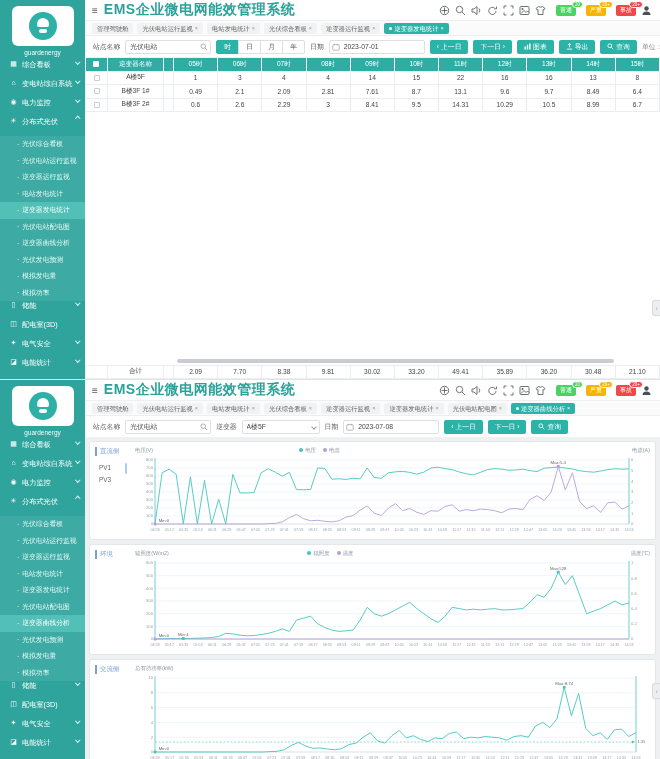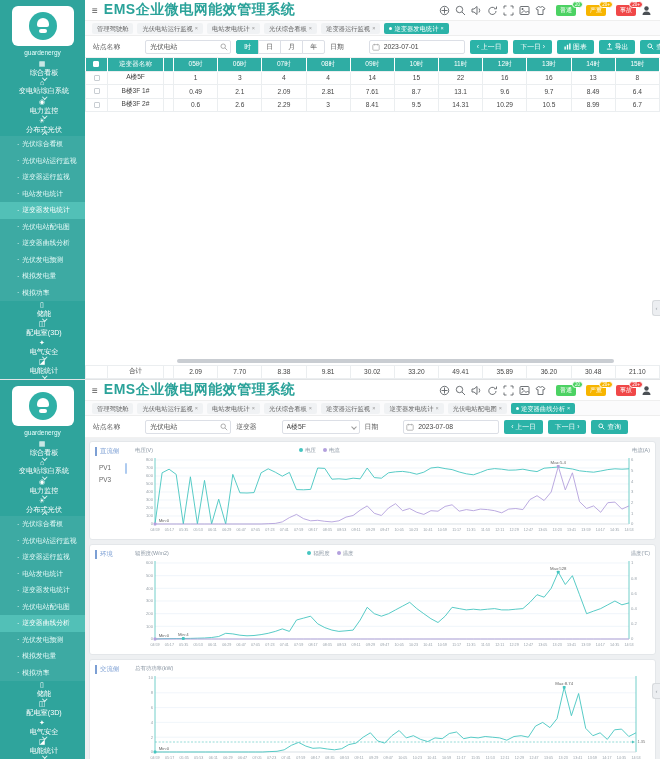--- a/index.html
+++ b/index.html
@@ -9,21 +9,21 @@
   #view-top { height:379px; }
   #view-bottom { height:380px; border-top:1px solid #e2e4e6; }
 
   
   .sidebar { width:85px; flex:none; background:#2fa49c; color:#fff; overflow:hidden; }
   .logo-card { width:62px; height:40px; background:#fff; border-radius:6px; margin:6px auto 3px; display:flex; align-items:center; justify-content:center; }
   .logo-circle { width:28px; height:28px; border-radius:50%; background:#2fb0a6; position:relative; }
   .logo-circle::before { content:""; position:absolute; left:8px; top:6px; width:12px; height:9px; background:#fff; border-radius:6px 6px 2px 2px; }
   .logo-circle::after { content:""; position:absolute; left:10px; top:17px; width:8px; height:4px; background:#fff; border-radius:2px; }
   .logo-text { text-align:center; font-size:6.5px; color:#eafffd; margin-bottom:4px; }
-  .menu-item { height:19px; display:flex; align-items:center; padding:0 6px 0 9px; font-size:7.2px; cursor:pointer; white-space:nowrap;flex-direction:column; }
+  .menu-item { height:19px; display:flex; align-items:flex-start; padding:0 6px 0 9px; font-size:7.2px; cursor:pointer; white-space:nowrap; }
   .menu-item .mi { width:9px; font-size:7px; margin-right:4px; text-align:center; flex:none; }
   .menu-item .lbl { flex:1; overflow:hidden; }
   .chev { width:3.5px; height:3.5px; border-right:1px solid #dff5f3; border-bottom:1px solid #dff5f3; transform:rotate(45deg); margin-left:2px; flex:none; }
   .chev.up { transform:rotate(-135deg); }
   .submenu { background:rgba(255,255,255,0.07); }
   .sub-item { height:16.5px; display:flex; align-items:center; padding-left:17px; font-size:6.8px; color:#e8fbf9; cursor:pointer; white-space:nowrap; }
   .sub-item::before { content:"·"; margin-right:3px; }
   .sub-item.sel { background:#52c0b7; color:#fff; }
 
   
@@ -39,21 +39,21 @@
 
   .tabbar { height:15px; background:#fbfbfc; display:flex; align-items:center; gap:4px; padding:0 7px; border-bottom:1px solid #eee; flex:none; }
   .tab { background:#f0f2f4; color:#666; font-size:6.3px; height:11px; line-height:11px; padding:0 5px; border-radius:2px; display:flex; align-items:center; gap:2px; cursor:pointer; white-space:nowrap; }
   .tab .x { font-size:5.5px; color:#999; }
   .tab.active { background:#2bb3a8; color:#fff; }
   .tab.active .x { color:#eafffd; }
   .tab .dot { width:3px; height:3px; border-radius:50%; background:#fff; }
 
   .filterbar { height:22px; background:#fff; display:flex; align-items:center; gap:5px; padding:0 8px; border-bottom:1px solid #f1f1f1; flex:none; font-size:6.8px; color:#555; }
   .f-label { white-space:nowrap; }
-  .inp-wrap { position:relative;margin-left:20px; }
+  .inp-wrap { position:relative; }
   .inp { height:14px; border:1px solid #dcdfe6; border-radius:2px; font-size:6.8px; color:#444; padding:0 14px 0 4px; font-family:inherit; background:#fff; }
   .inp.site { width:86px; }
   .inp.date { width:96px; padding-left:14px; }
   .inp.select { width:78px; }
   .inp-ico { position:absolute; top:3px; width:8px; height:8px; }
   .inp-ico.right { right:3px; } .inp-ico.left { left:3px; }
   .sel-arrow { position:absolute; right:4px; top:5px; width:4px; height:4px; border-right:1px solid #999; border-bottom:1px solid #999; transform:rotate(45deg); }
   .gran { display:flex; }
   .gbtn { width:23px; height:14px; border:1px solid #dcdfe6; background:#fff; color:#555; font-size:6.8px; font-family:inherit; cursor:pointer; margin-left:-1px; }
   .gbtn:first-child { margin-left:0; border-radius:2px 0 0 2px; }

